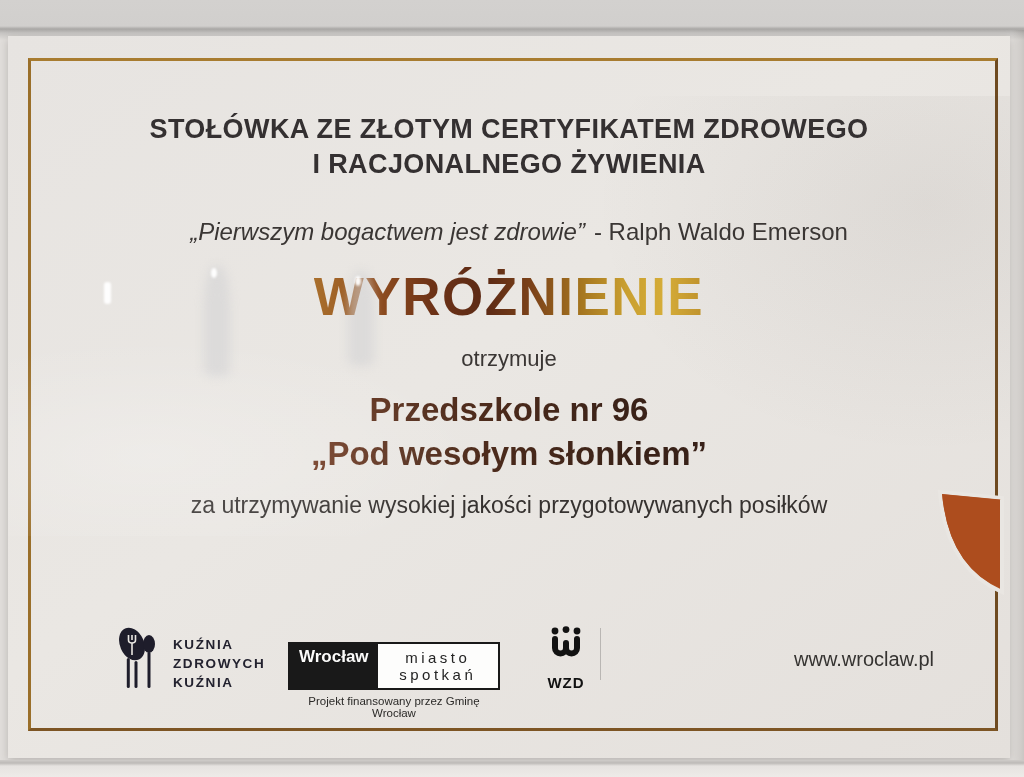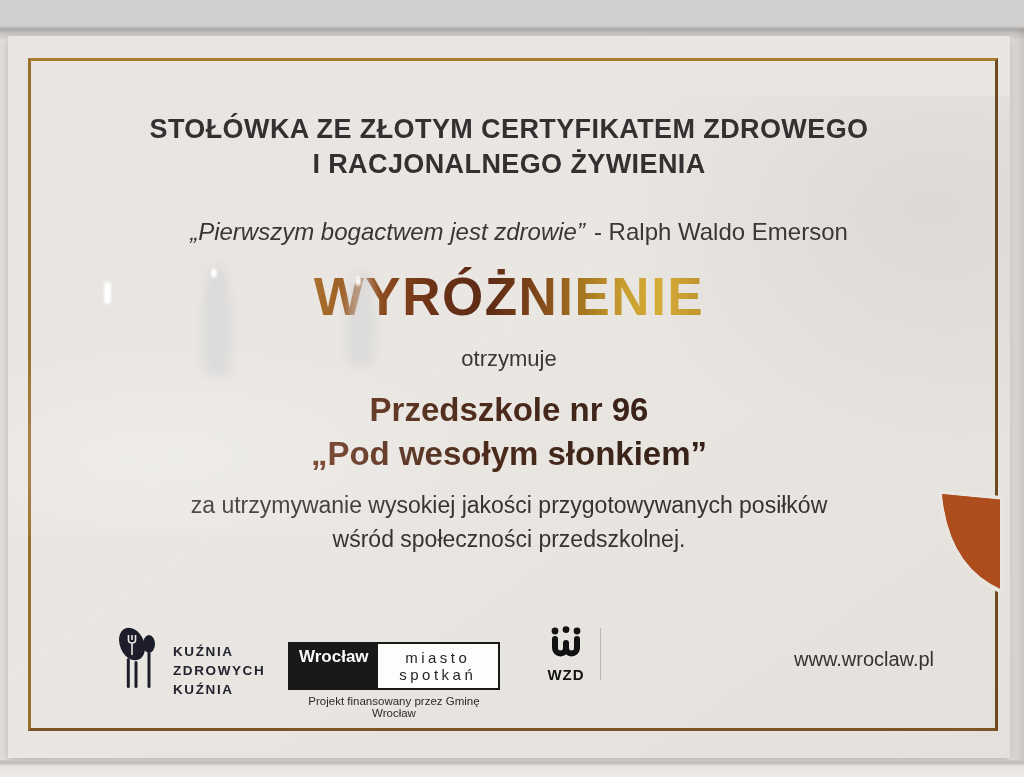--- a/index.html
+++ b/index.html
@@ -61,32 +61,32 @@
 
   .body-text { top:452px; font-size:23px; line-height:1.48; color:#363230; }
   .place { top:566px; font-size:17px; color:#3a3634; }
 
   
   .accent { position:absolute; left:928px; top:448px; z-index:3; }
 
   
   .footer-item { position:absolute; z-index:2; }
   .kuznia { left:110px; top:586px; display:flex; align-items:flex-start; }
-  .kuznia-text { margin-left:9px; margin-top:21px; font-size:13.5px; font-weight:600;
+  .kuznia-text { margin-left:9px; margin-top:14px; font-size:13.5px; font-weight:600;
                  letter-spacing:1.6px; line-height:1.4; color:#23222f; }
   .wml { left:280px; top:606px; width:212px; text-align:center; }
   .wml-box { display:inline-flex; border:2px solid #191919; background:#fdfdfc; align-items:stretch; }
   .wml-primary { background:#191919; color:#fbfbfa; font-weight:700; font-size:17px;
                  padding:3px 9px 5px 9px; }
   .wml-secondary { color:#242424; font-size:15px; letter-spacing:3.5px;
                    padding:5px 11px 5px 11px; }
   .wml-caption { margin-top:5px; font-size:11.5px; font-weight:400; color:#2b2a28; }
   .wzd { left:538px; top:590px; display:flex; align-items:flex-start; }
   .wzd-left { text-align:center; width:40px; }
-  .wzd-abbr { font-size:15px; font-weight:700; letter-spacing:1px; color:#121212; margin-top:2px; }
+  .wzd-abbr { font-size:15px; font-weight:700; letter-spacing:1px; color:#121212; margin-top:10px; }
   .wzd-divider { width:1px; height:52px; background:#b9b6b3; margin:2px 12px 0 14px; }
   .wzd-dept { margin-top:13px; font-size:11.5px; font-weight:700; color:#4a4947; line-height:1.55; }
   .website { left:786px; top:612px; font-size:20px; color:#353331; }
 
   
   .refl { position:absolute; pointer-events:none; z-index:4; }
   .refl-glass { width:26px; height:110px; border-radius:40% 40% 8px 8px;
                 background:rgba(210,209,212,0.55); filter:blur(5px); }
   .refl-dot { width:6px; height:10px; background:rgba(255,255,255,0.95);
               border-radius:50%; filter:blur(1px); }
@@ -118,21 +118,20 @@
 
     <div class="block receives">otrzymuje</div>
 
     <div class="block recipient">
       <div>Przedszkole nr 96</div>
       <div>„Pod wesołym słonkiem”</div>
     </div>
 
     <div class="block body-text">
       <div>za utrzymywanie wysokiej jakości przygotowywanych posiłków</div>
-      <div>wśród społeczności przedszkolnej.</div>
     </div>
 
 
     <svg class="accent" width="72" height="122" viewBox="0 0 72 122">
       <path d="M4,8 L66,14 L66,108 Q10,84 4,8 Z" fill="#b4531f" stroke="#e9e6e2" stroke-width="4"></path>
       <path d="M6,10 L64,15.5 L64,104 Q13,82 6,10 Z" fill="#ad4d1e"></path>
     </svg>
 
     <div class="footer-item kuznia">
       <svg width="46" height="72" viewBox="0 0 46 72">

